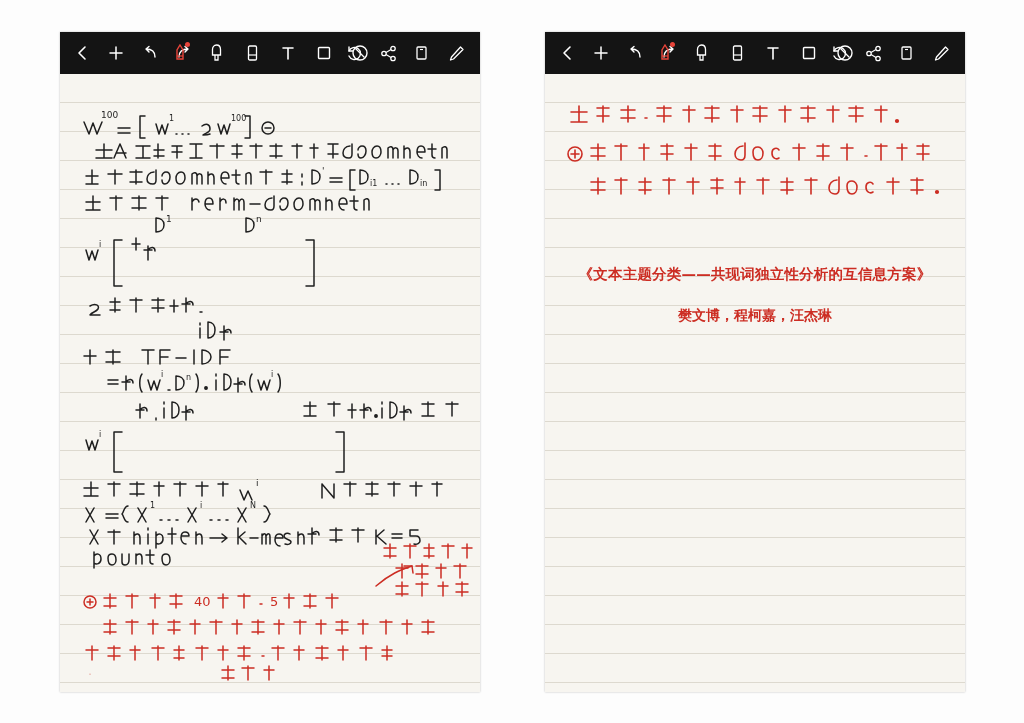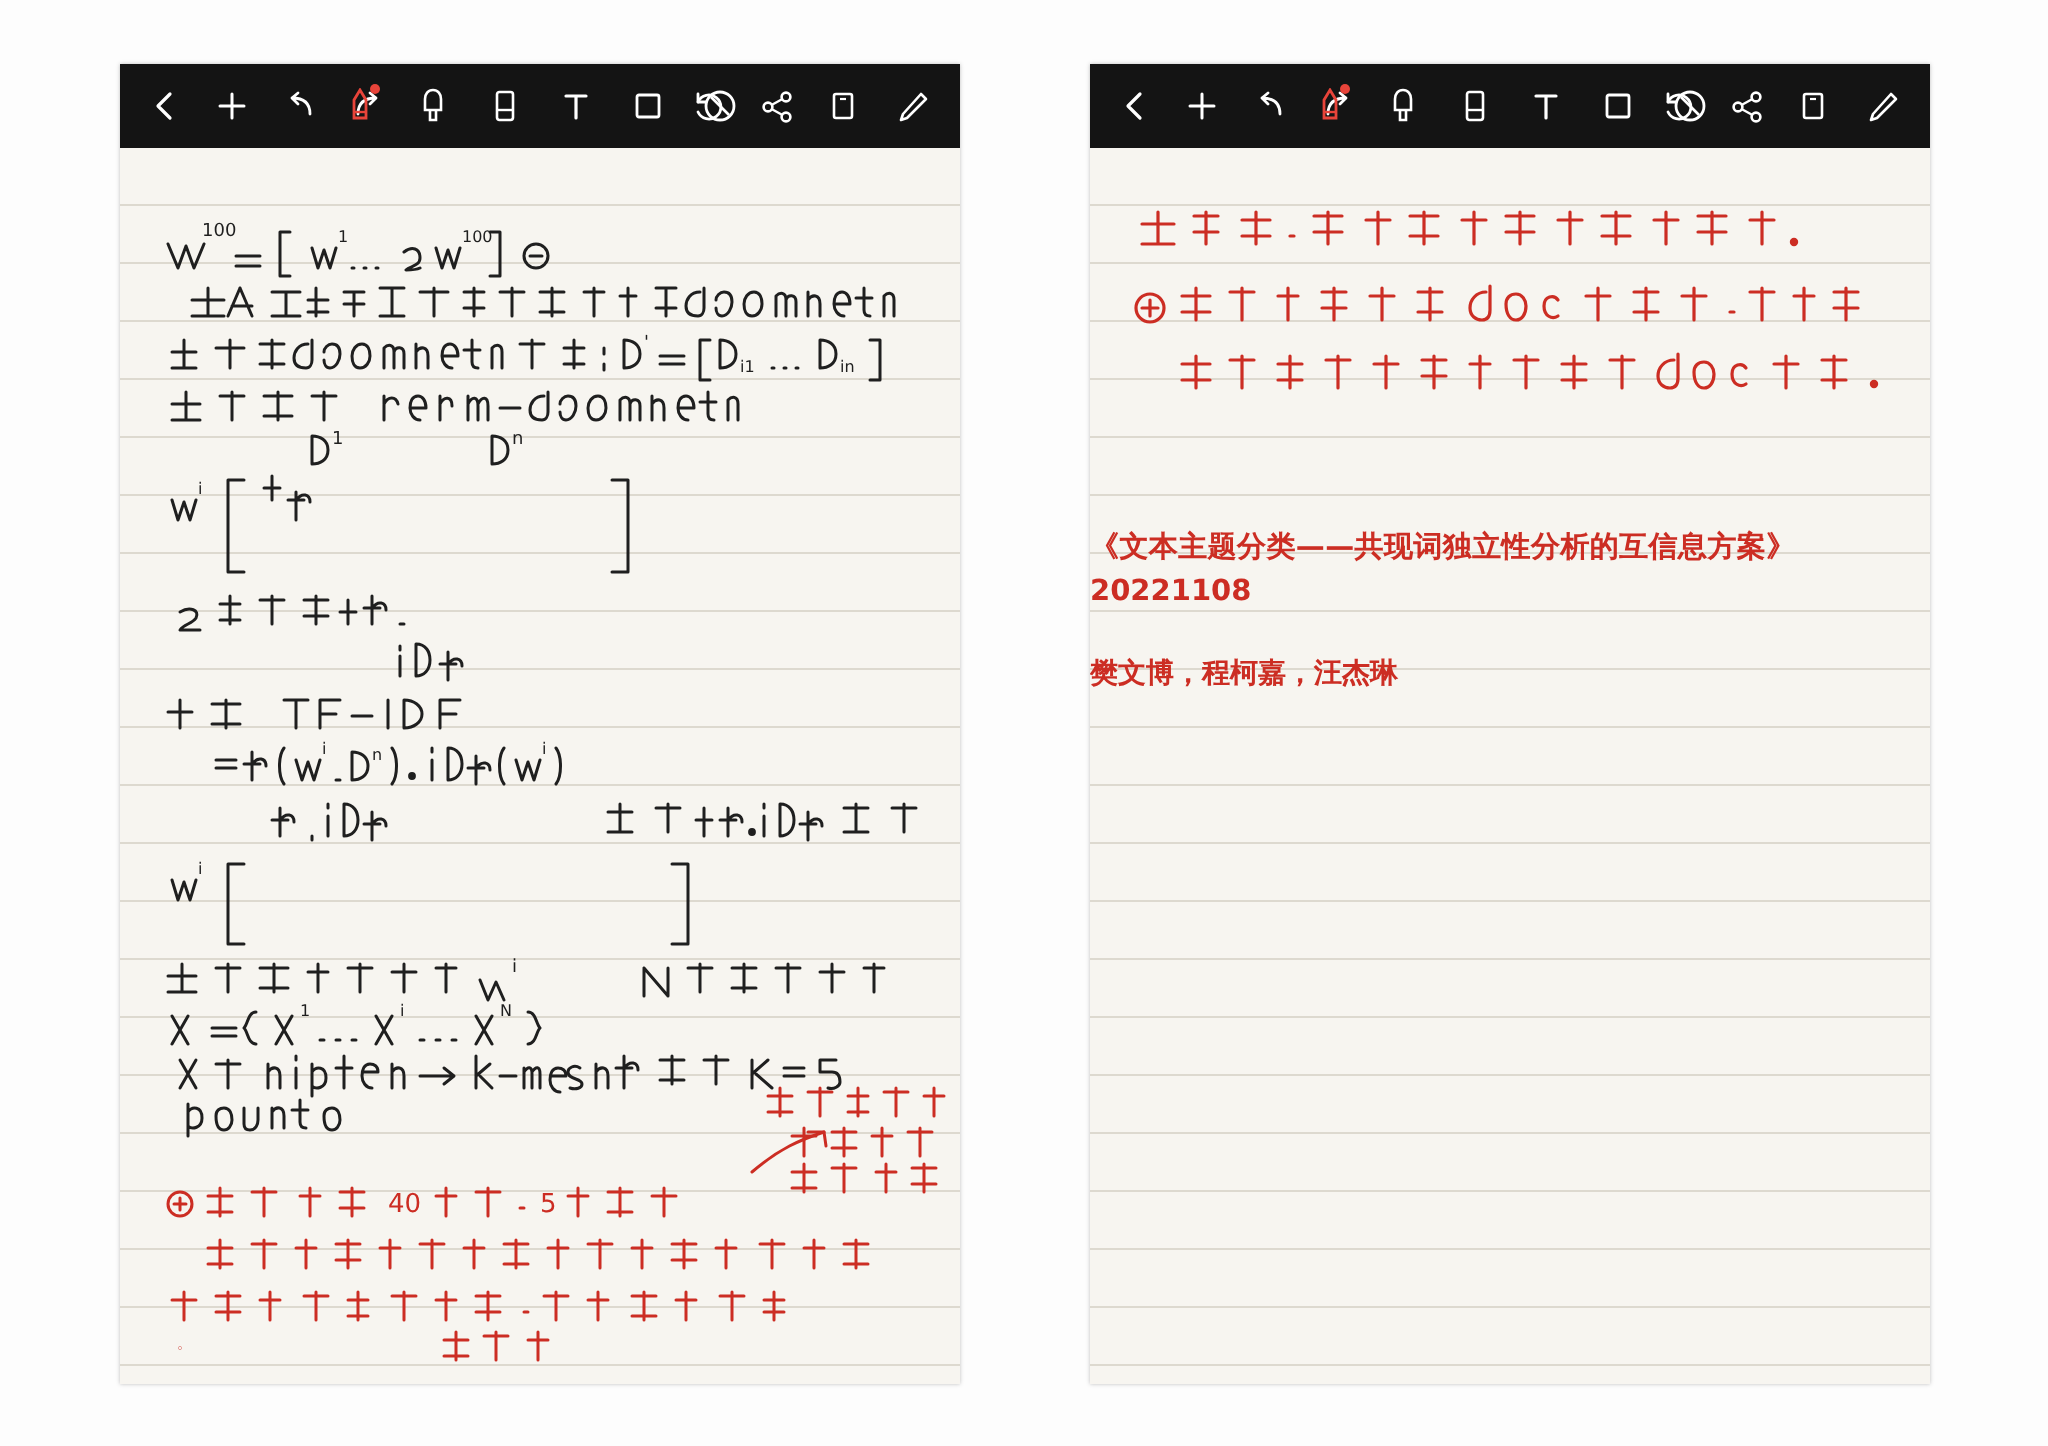--- a/index.html
+++ b/index.html
@@ -91,21 +91,21 @@
     height: 618px;
     pointer-events: none;
   }
 
   
   .title-block {
     position: absolute;
     left: 0;
     top: 190px;
     width: 420px;
-    text-align: left;
+    text-align: center;
     color: #cc2d23;
     font-family: "DejaVu Sans", sans-serif;
     line-height: 1.45;
   }
   .title-block .doc-title {
     font-size: 14.5px;
     font-weight: bold;
     letter-spacing: 0.2px;
   }
   .title-block .doc-date {
@@ -664,19 +664,18 @@
           <path d="M302 112 c0 -3 2 -5 5 -5 c3 0 5 3 5 6 c0 4 -2 7 -5 7 c-3 0 -5 -3 -5 -8"></path>
           <path d="M328 110 c-2 -3 -7 -2 -7 3 c0 5 4 7 7 5"></path>
           <path d="M342 108 h12 M348 104 v16"></path>
           <path d="M366 106 h12 M372 104 v16 M366 116 h12"></path>
           <circle cx="392" cy="118" r="1.3" fill="#cc2d23"></circle>
         </g>
       </svg>
 
       <div class="title-block">
         <div class="doc-title">《文本主题分类——共现词独立性分析的互信息方案》</div>
-        <div class="doc-date">20221108</div>
         <div class="doc-authors">樊文博，程柯嘉，汪杰琳</div>
       </div>
     </div>
   </div>
 
 </div>
 
 </body></html>

